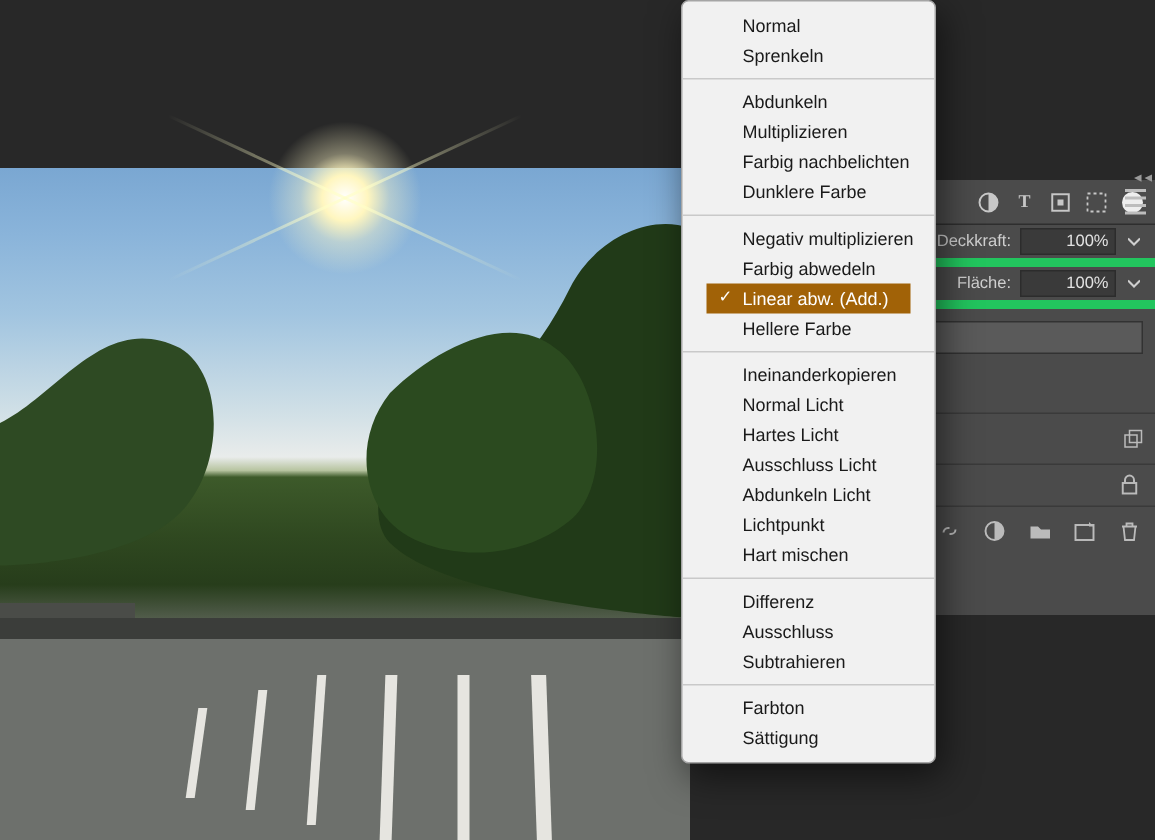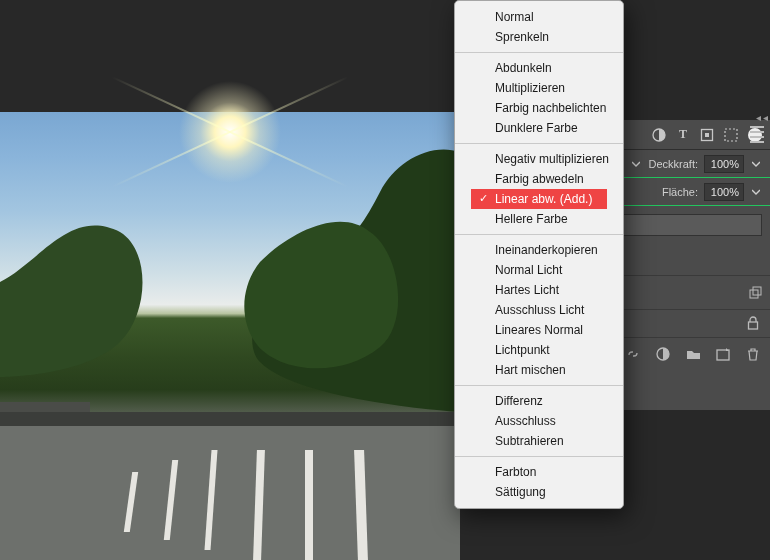--- a/index.html
+++ b/index.html
@@ -41,25 +41,25 @@
     justify-content:flex-end; padding:0 8px; gap:8px; background:#4b4b4b;
   }
   .panel-icons { display:flex; gap:10px; align-items:center;}
   .ico { width:14px; height:14px; display:inline-flex; align-items:center; justify-content:center; opacity:.85;}
   .panel-menu { position:absolute; right:6px; top:6px; display:flex; flex-direction:column; gap:3px;}
   .panel-menu span{ width:14px; height:2px; background:#bdbdbd;}
   .panel-corner { position:absolute; right:0; top:-8px; font-size:10px; color:#9a9a9a; letter-spacing:2px;}
   .dot { width:14px;height:14px;border-radius:50%;background:#eee;display:inline-block;}
   .panel-row {
     display:flex; align-items:center; justify-content:flex-end; gap:6px;
-    padding:6px 8px 6px 0; border-bottom:1px solid #22c55e; height:28px;
+    padding:6px 8px 6px 0; border-bottom:6px solid #22c55e; height:28px;
   }
   .panel-row .label { color:#cfcfcf; }
   .panel-row .value-box {
-    background:#3a3a3a; border:1px solid #2c2c2c; width:40px; height:18px;
+    background:#3a3a3a; border:1px solid #2c2c2c; width:64px; height:18px;
     display:flex; align-items:center; justify-content:flex-end; padding:0 4px;
     color:#e2e2e2; font-size:11px;
   }
   .panel-row .chev { width:12px; display:flex; justify-content:center;}
   .chev svg, .panel-bottom svg, .ico svg { display:block; }
   .panel-mid { height:70px; border-bottom:1px solid #3a3a3a; padding:8px;}
   .panel-mid .field { background:#5a5a5a; height:22px; width:100%; border:1px solid #323232;}
   .panel-item {
     display:flex; align-items:center; gap:8px; padding:6px 8px; border-bottom:1px solid #3a3a3a;
     height:34px;
@@ -78,21 +78,21 @@
     box-shadow: 4px 8px 24px rgba(0,0,0,0.55);
     padding:4px 0;
     font-size:12px; color:#1a1a1a;
   }
   .dd-group { padding:2px 16px;}
   .dd-sep { height:1px; background:#c9c9c9; margin:3px 0;}
   .dd-item {
     padding:2px 14px 2px 24px; line-height:16px; position:relative;
     cursor:default; white-space:nowrap;
   }
-  .dd-item.selected { background:#ef4444; color:#fff;}
+  .dd-item.selected { background:#a16207; color:#fff;}
   .dd-item.selected::before {
     content:"✓"; position:absolute; left:8px; top:1px; font-size:11px; color:#fff;
   }
 </style>
 </head>
 <body>
 
 <div class="canvas"></div>
 <svg class="trees" viewBox="0 0 460 448" preserveAspectRatio="none">
   <path d="M0,170 C40,150 70,95 120,120 C150,138 150,200 120,230 C90,260 20,265 0,265 Z" fill="#2e4a23"></path>
@@ -239,21 +239,21 @@
       <div class="dd-item">Farbig abwedeln</div>
       <div class="dd-item selected">Linear abw. (Add.)</div>
       <div class="dd-item">Hellere Farbe</div>
     </div>
     <div class="dd-sep"></div>
     <div class="dd-group">
       <div class="dd-item">Ineinanderkopieren</div>
       <div class="dd-item">Normal Licht</div>
       <div class="dd-item">Hartes Licht</div>
       <div class="dd-item">Ausschluss Licht</div>
-      <div class="dd-item">Lineares Normal</div>
+      <div class="dd-item">Abdunkeln Licht</div>
       <div class="dd-item">Lichtpunkt</div>
       <div class="dd-item">Hart mischen</div>
     </div>
     <div class="dd-sep"></div>
     <div class="dd-group">
       <div class="dd-item">Differenz</div>
       <div class="dd-item">Ausschluss</div>
       <div class="dd-item">Subtrahieren</div>
     </div>
     <div class="dd-sep"></div>

